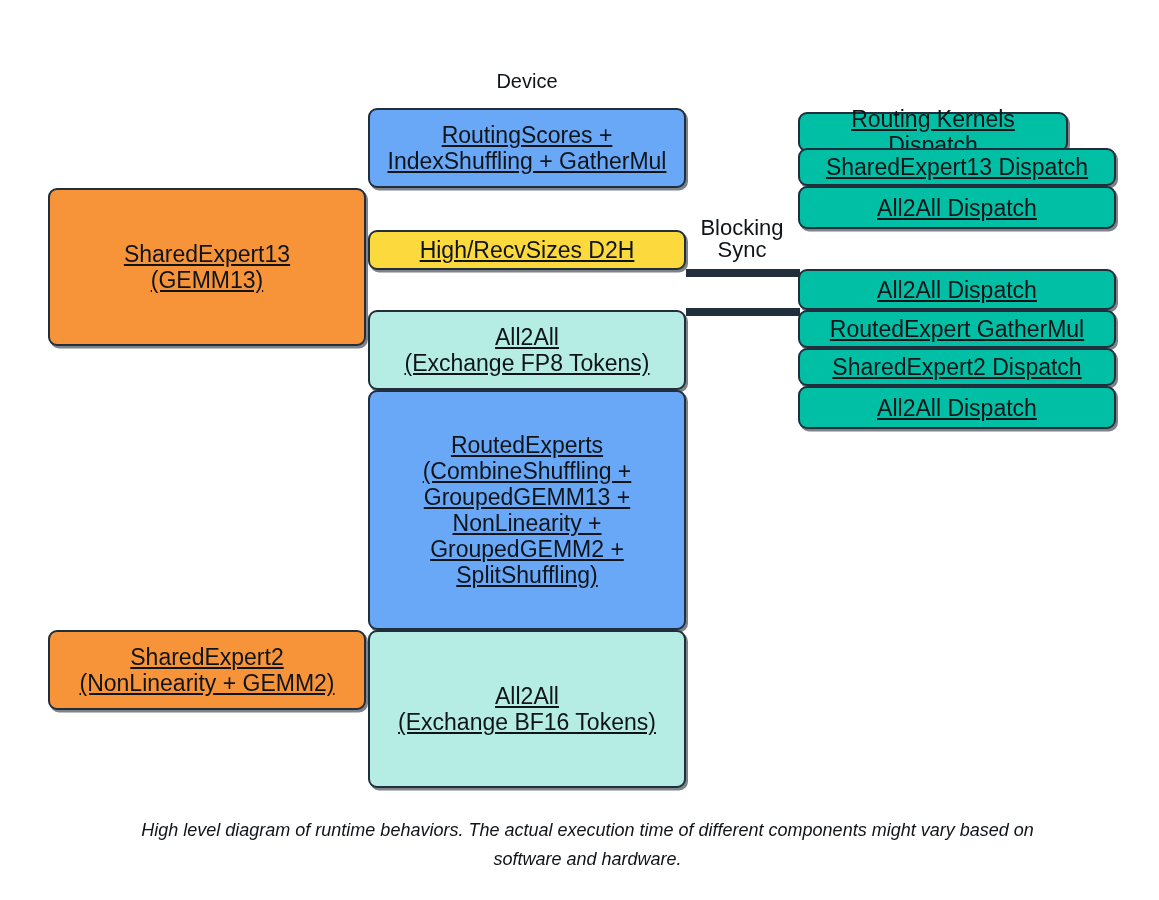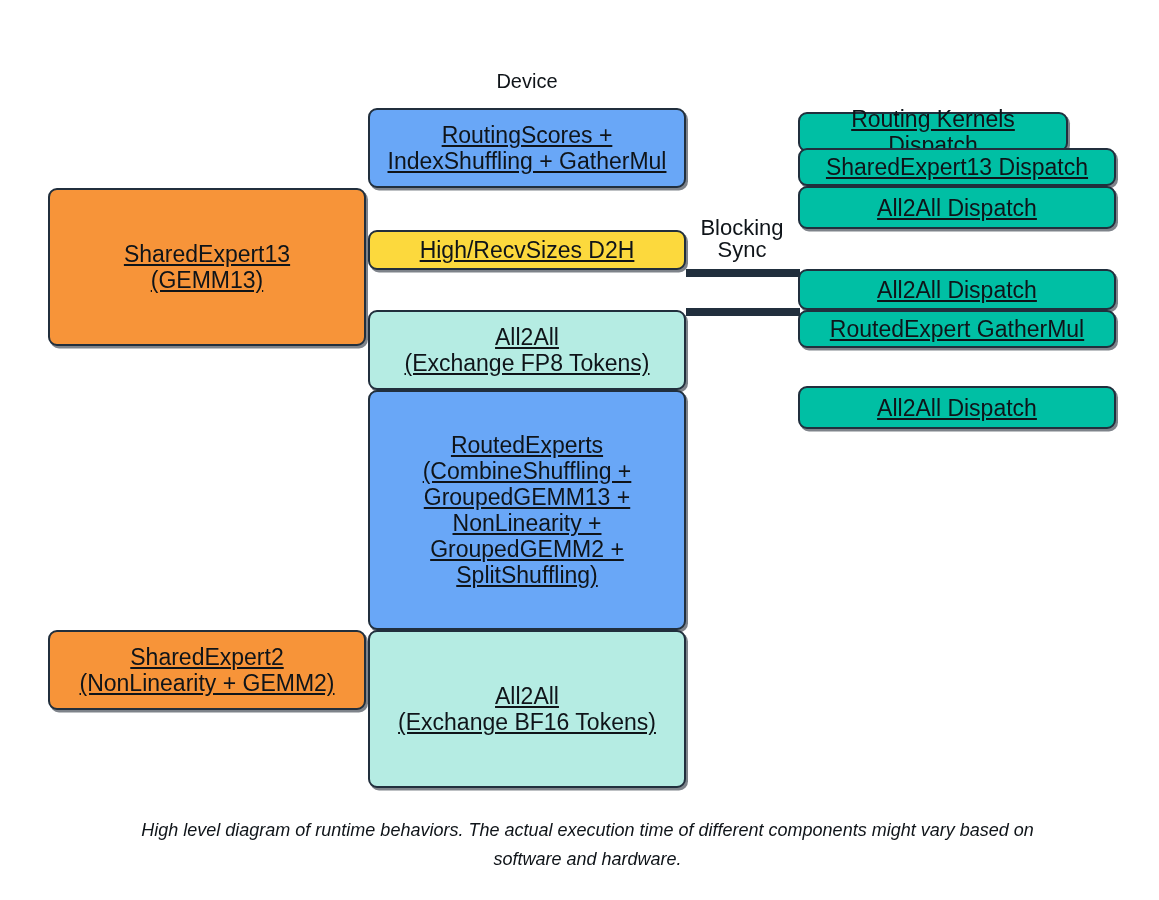--- a/index.html
+++ b/index.html
@@ -132,20 +132,21 @@
 SplitShuffling)</div>
   <div class="box mint d6">All2All
 (Exchange BF16 Tokens)</div>
 
   <div class="box teal h1">Routing Kernels Dispatch</div>
   <div class="box teal h2">SharedExpert13 Dispatch</div>
   <div class="box teal h3">All2All Dispatch</div>
 
   <div class="box teal h4">All2All Dispatch</div>
   <div class="box teal h5">RoutedExpert GatherMul</div>
+  <div class="box teal h6">SharedExpert2 Dispatch</div>
   <div class="box teal h7">All2All Dispatch</div>
 
   <div class="blocking-sync">Blocking
 Sync</div>
 
   <div class="connector line1"></div>
   <div class="connector line2"></div>
 
   <div class="caption">High level diagram of runtime behaviors. The actual execution time of different components might vary based on
 software and hardware.</div>

